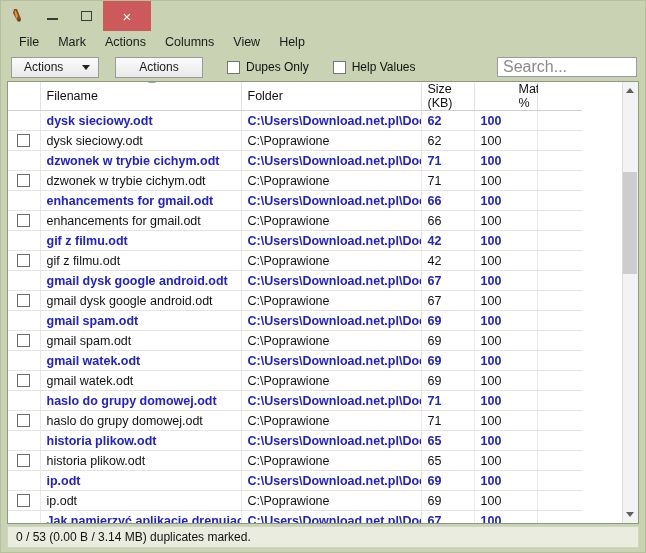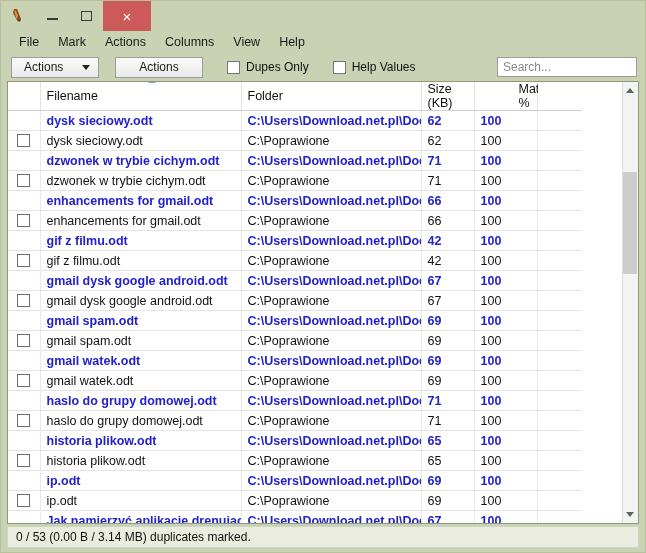--- a/index.html
+++ b/index.html
@@ -80,21 +80,21 @@
     margin-left: 16px;
     padding-left: 8px;
   }
   .cbox {
     width: 13px; height: 13px; background: #fff;
     border: 1px solid #767676; margin-right: 6px; flex: 0 0 13px;
   }
   #search-input {
     margin-left: auto; width: 140px; height: 20px;
     background: #fff; border: 1px solid #9b9b9b;
-    font-size: 12px; color: #8a8a8a;
+    font-size: 16px; color: #8a8a8a;
     display: flex; align-items: center; padding-left: 5px;
     font-family: "Liberation Sans", sans-serif;
     text-align: center;
   }
 
   
   #table-wrap {
     flex: 1 1 auto; margin: 0 6px 0 6px;
     border: 1px solid #8e9b78;
     background: #fff;

